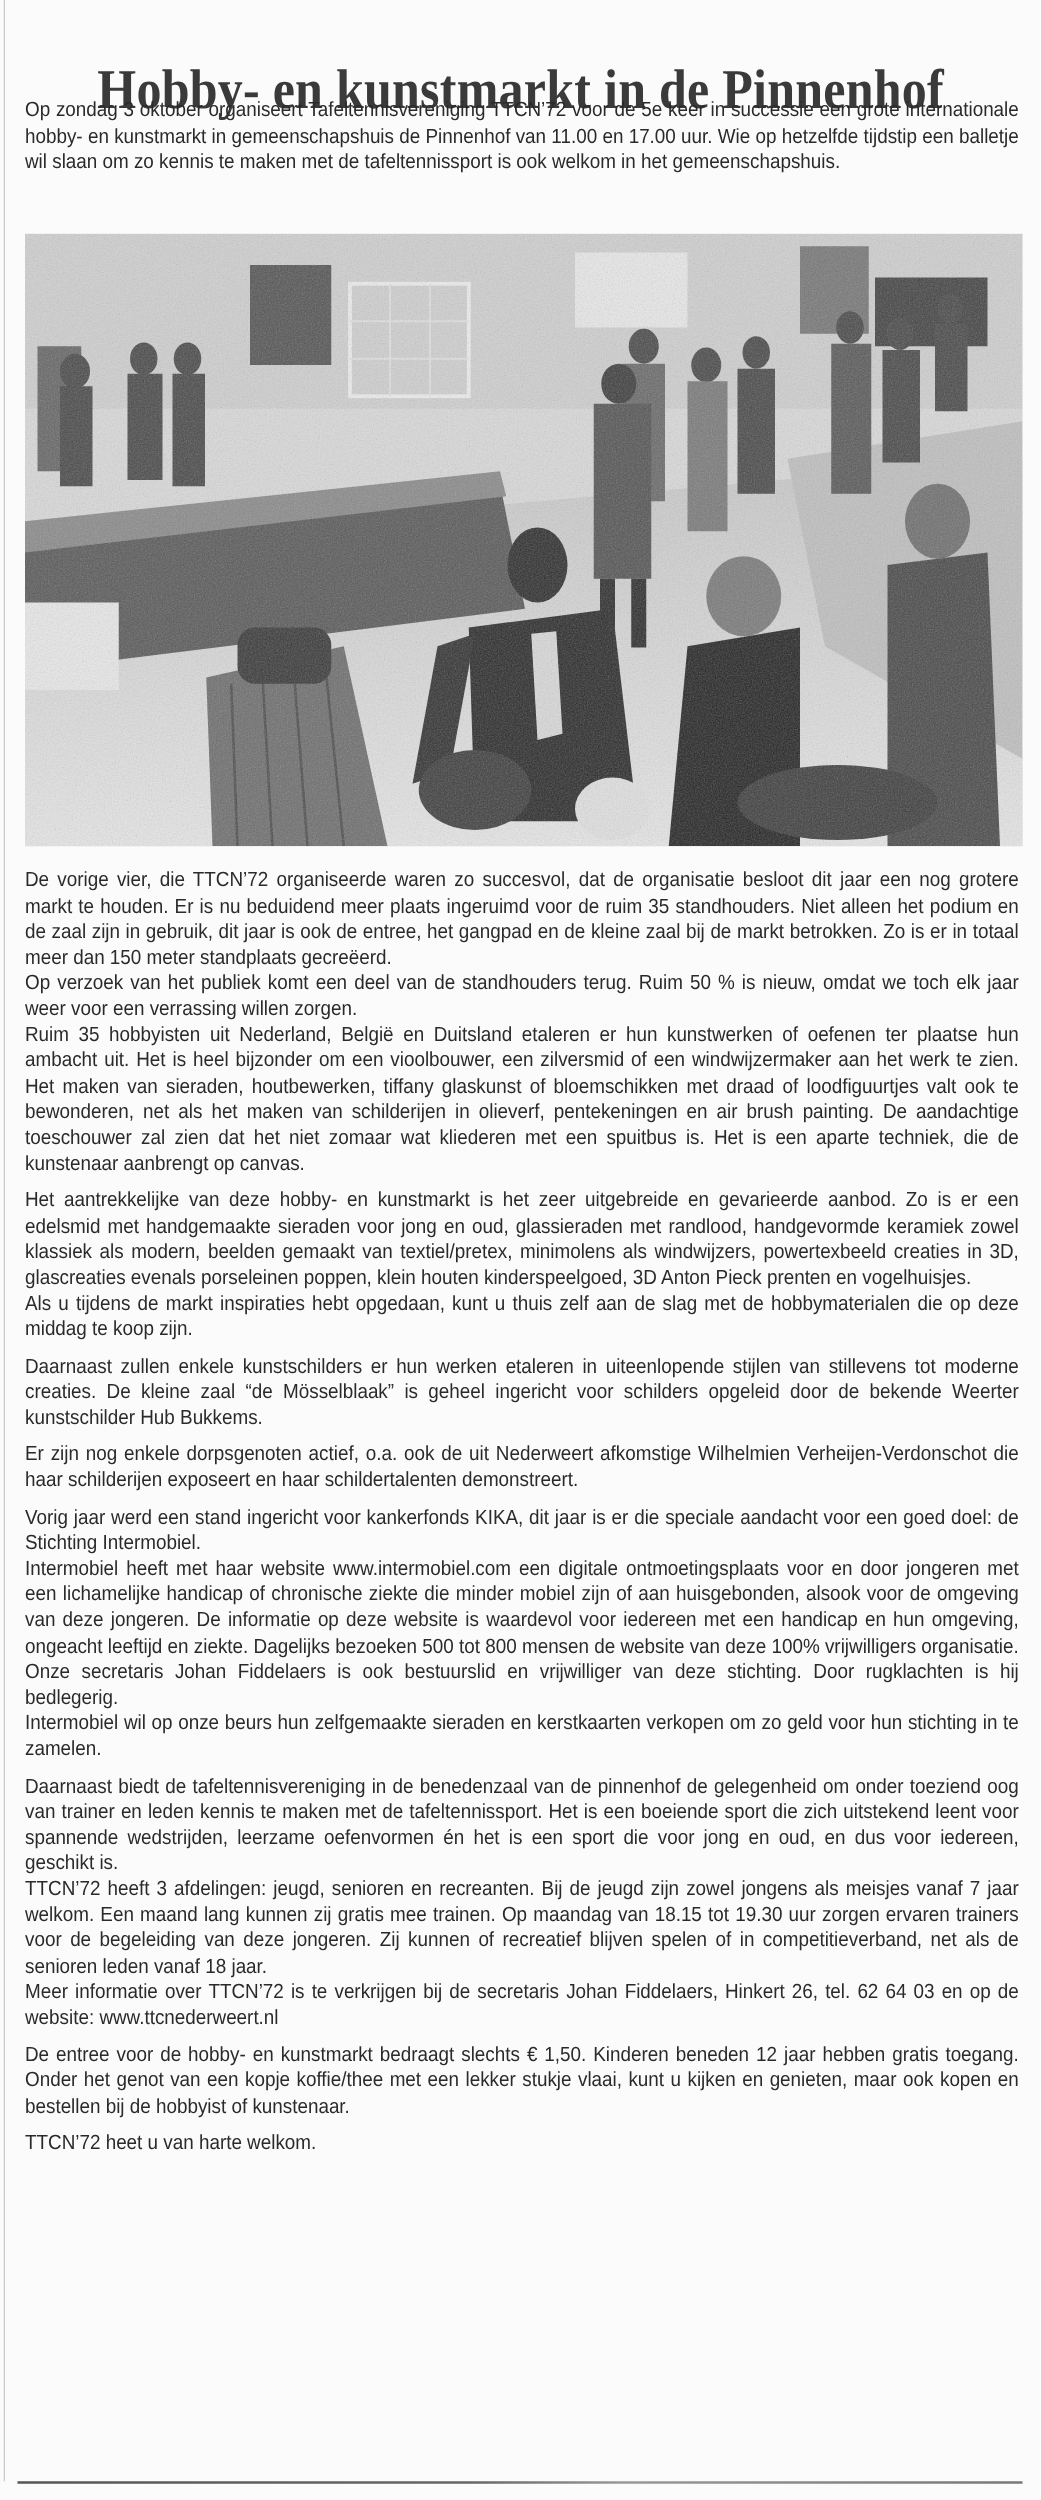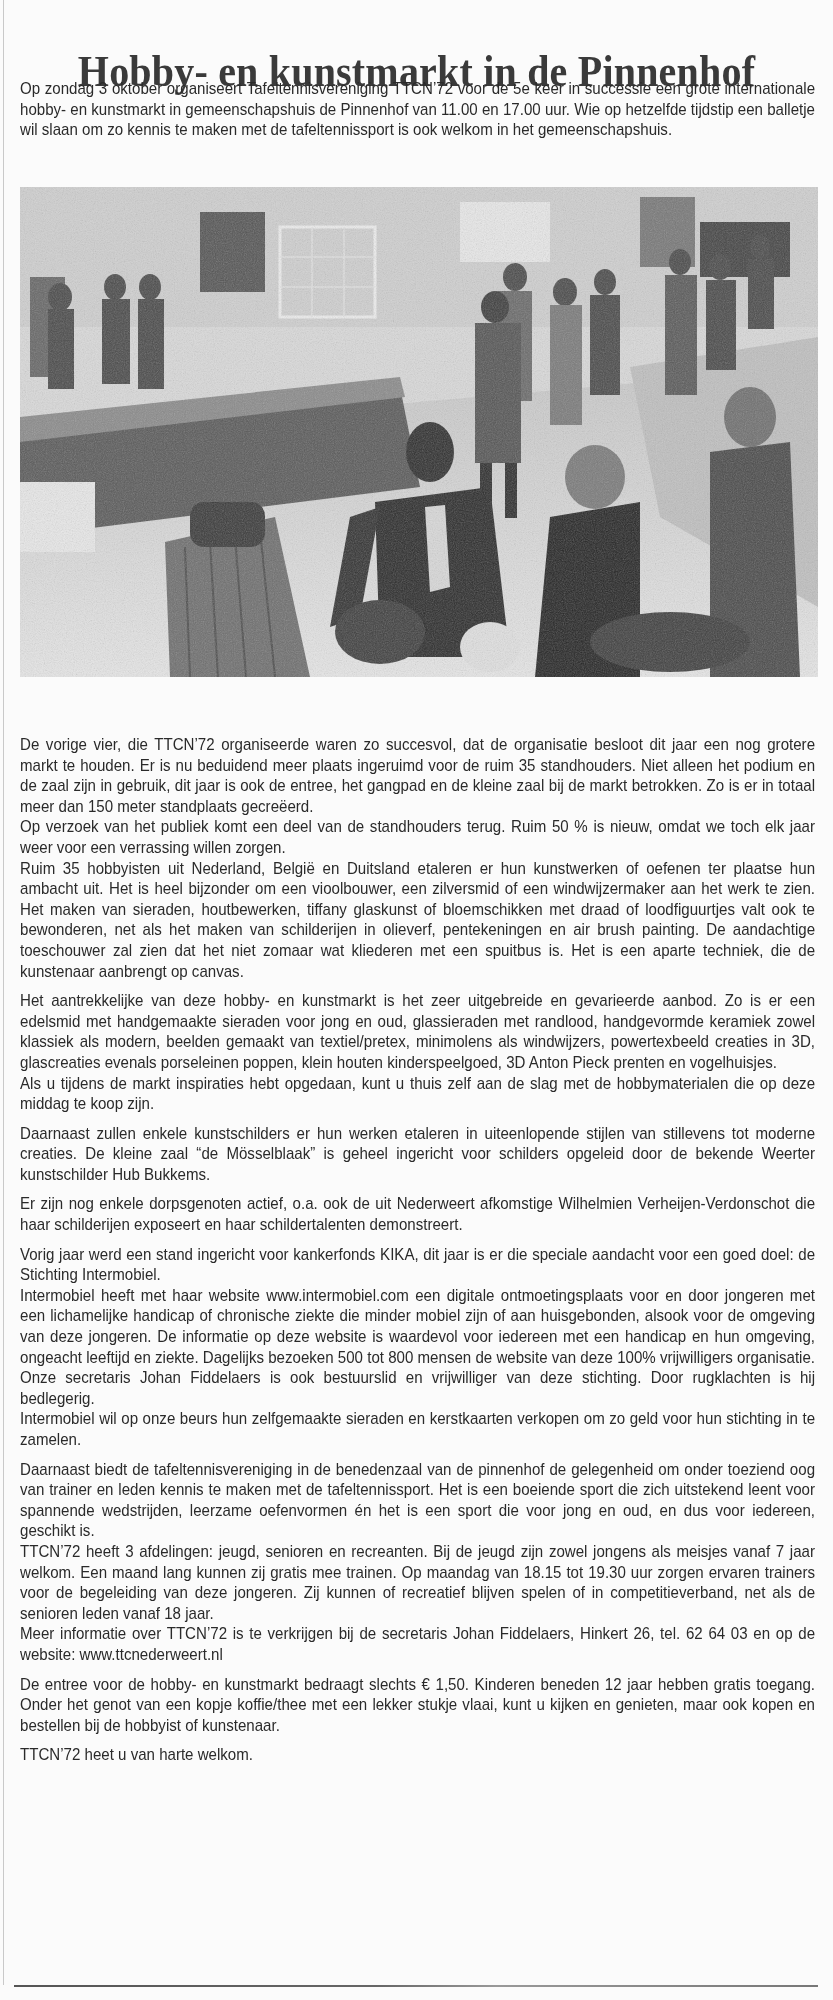--- a/index.html
+++ b/index.html
@@ -158,21 +158,21 @@
     <g fill="#3f3f3f">
       <ellipse cx="360" cy="445" rx="45" ry="32"></ellipse>
       <ellipse cx="650" cy="455" rx="80" ry="30"></ellipse>
     </g>
     <ellipse cx="470" cy="460" rx="30" ry="25" fill="#e0e0e0"></ellipse>
 
     <rect x="0" y="0" width="798" height="490" fill="#888" filter="url(#grain)"></rect>
   </svg>
 </div>
 
-<div class="textblock" style="top:734px;">
+<div class="textblock" style="top:694px;">
   <span class="narrow">
     <p>De vorige vier, die TTCN’72 organiseerde waren zo succesvol, dat de organisatie besloot dit jaar een nog grotere markt te houden. Er is nu beduidend meer plaats ingeruimd voor de ruim 35 standhouders. Niet alleen het podium en de zaal zijn in gebruik, dit jaar is ook de entree, het gangpad en de kleine zaal bij de markt betrokken. Zo is er in totaal meer dan 150 meter standplaats gecreëerd.</p>
     <p>Op verzoek van het publiek komt een deel van de standhouders terug. Ruim 50 % is nieuw, omdat we toch elk jaar weer voor een verrassing willen zorgen.</p>
     <p>Ruim 35 hobbyisten uit Nederland, België en Duitsland etaleren er hun kunstwerken of oefenen ter plaatse hun ambacht uit. Het is heel bijzonder om een vioolbouwer, een zilversmid of een windwijzermaker aan het werk te zien. Het maken van sieraden, houtbewerken, tiffany glaskunst of bloemschikken met draad of loodfiguurtjes valt ook te bewonderen, net als het maken van schilderijen in olieverf, pentekeningen en air brush painting. De aandachtige toeschouwer zal zien dat het niet zomaar wat kliederen met een spuitbus is. Het is een aparte techniek, die de kunstenaar aanbrengt op canvas.</p>
     <div class="gap"></div>
     <p>Het aantrekkelijke van deze hobby- en kunstmarkt is het zeer uitgebreide en gevarieerde aanbod. Zo is er een edelsmid met handgemaakte sieraden voor jong en oud, glassieraden met randlood, handgevormde keramiek zowel klassiek als modern, beelden gemaakt van textiel/pretex, minimolens als windwijzers, powertexbeeld creaties in 3D, glascreaties evenals porseleinen poppen, klein houten kinderspeelgoed, 3D Anton Pieck prenten en vogelhuisjes.</p>
     <p>Als u tijdens de markt inspiraties hebt opgedaan, kunt u thuis zelf aan de slag met de hobbymaterialen die op deze middag te koop zijn.</p>
     <div class="gap"></div>
     <p>Daarnaast zullen enkele kunstschilders er hun werken etaleren in uiteenlopende stijlen van stillevens tot moderne creaties. De kleine zaal “de Mösselblaak” is geheel ingericht voor schilders opgeleid door de bekende Weerter kunstschilder Hub Bukkems.</p>
     <div class="gap"></div>

